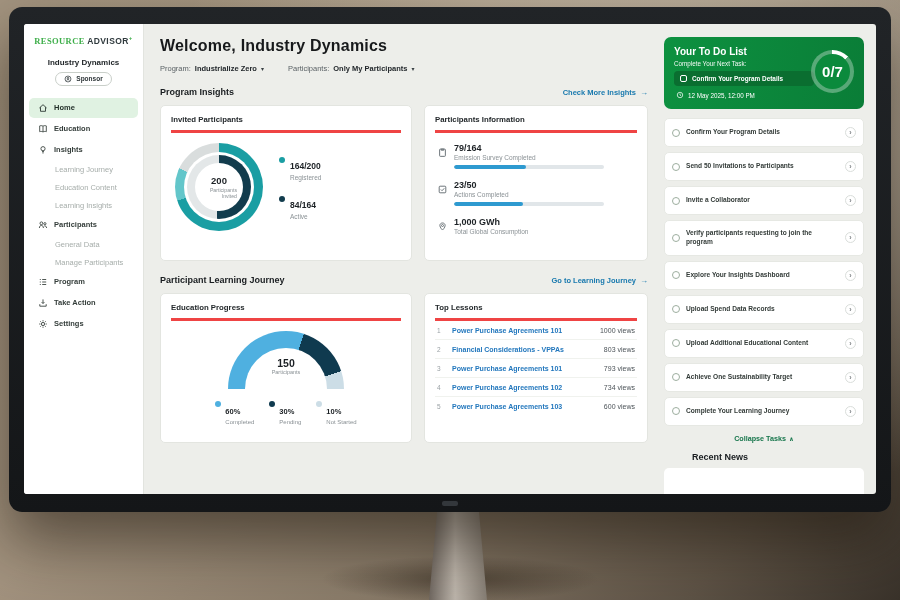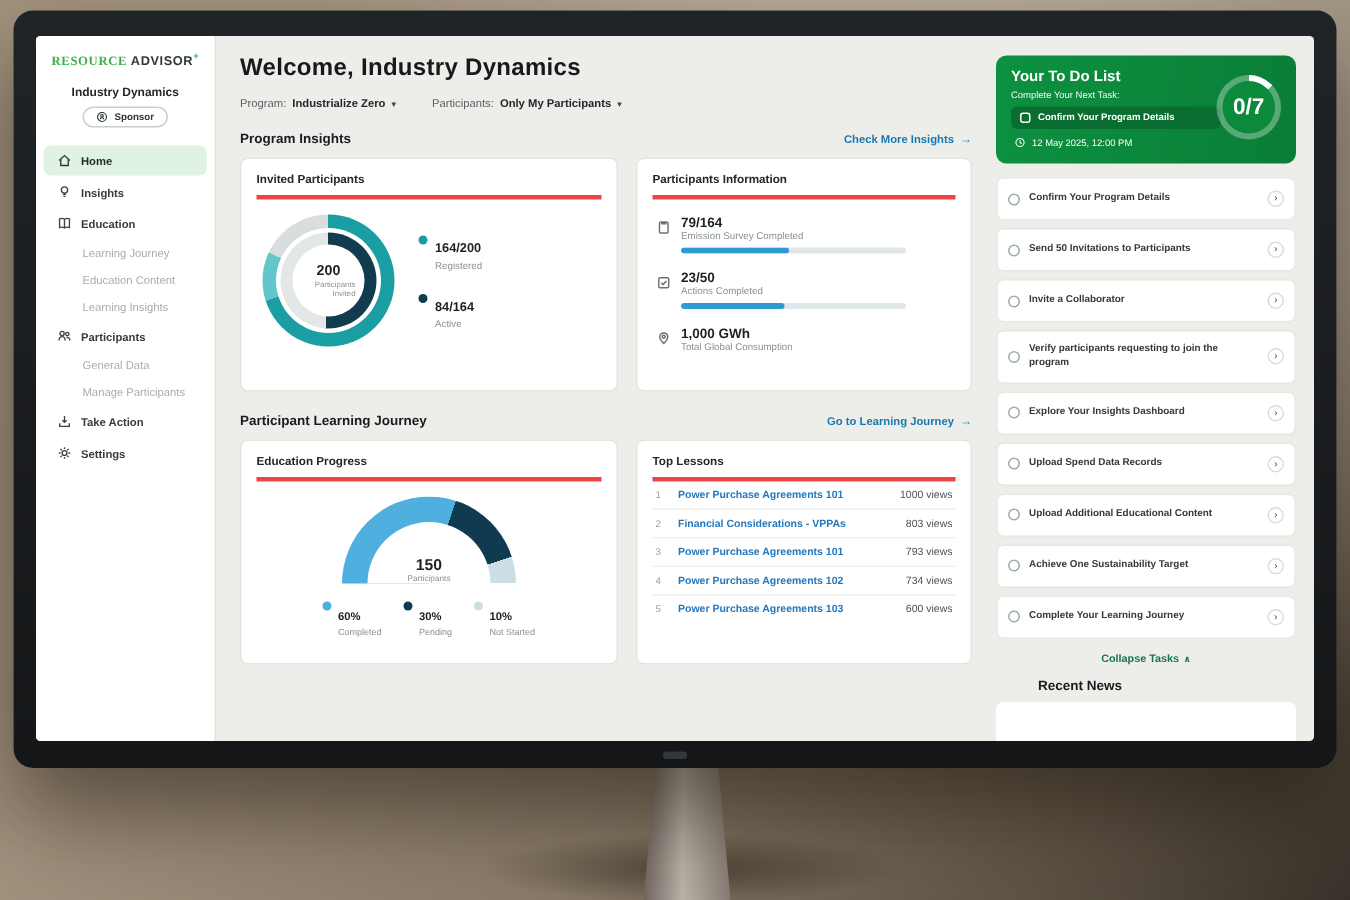--- a/index.html
+++ b/index.html
@@ -83,21 +83,21 @@
   .info-icon { position:absolute; left:0; top:1px; width:11px; height:11px; }
   .info-icon svg { width:100%; height:100%; }
   .info-val { font-size:9px; font-weight:bold; color:#1c2125; }
   .info-lab { font-size:6.5px; color:#8a9195; margin-top:1px; }
   .bar { margin-top:4px; width:150px; height:4px; border-radius:2px; background:#e1e6e9; overflow:hidden; }
   .bar-fill { height:100%; border-radius:2px; }
 
   .gauge-wrap { position:relative; width:116px; height:58px; margin:10px auto 0; overflow:hidden; }
   .gauge { width:116px; height:116px; border-radius:50%; }
   .gauge-hole { position:absolute; left:17px; top:17px; width:82px; height:82px; background:#fff; border-radius:50%; }
-  .gauge-center { position:absolute; left:0; right:0; bottom:0; text-align:center; }
+  .gauge-center { position:absolute; left:0; right:0; bottom:14px; text-align:center; }
   .gauge-num { font-size:10.5px; font-weight:bold; color:#1c2125; }
   .gauge-cap { font-size:5.5px; color:#8a9195; }
   .gauge-legend { display:flex; justify-content:center; gap:15px; margin-top:11px; }
   .gl-item { display:flex; gap:4px; }
   .gl-dot { width:6px; height:6px; min-width:6px; border-radius:50%; margin-top:1px; }
   .gl-val { font-size:7.5px; font-weight:bold; color:#1c2125; }
   .gl-lab { font-size:6px; color:#8a9195; margin-top:1px; }
 
   .lesson-row { display:flex; align-items:center; gap:8px; padding:5.5px 2px; border-bottom:1px solid #f0f2ee; }
   .lesson-row:last-child { border-bottom:none; }
@@ -169,49 +169,57 @@
             <span class="nav-icon">
               <svg viewBox="0 0 10 10" fill="none" stroke="#2f3a35" stroke-width="0.9">
                   <path d="M1.4 5 L5 1.7 L8.6 5 M2.5 4.2 V8.3 H7.5 V4.2"></path>
                 </svg>
             </span>
             <span>Home</span>
           </div>
           <div class="nav-item">
             <span class="nav-icon">
               <svg viewBox="0 0 10 10" fill="none" stroke="#3c4541" stroke-width="0.9">
+                  <path d="M5 2.2 C4 1.5 2.6 1.5 1.7 1.9 V7.7 C2.6 7.3 4 7.3 5 8 C6 7.3 7.4 7.3 8.3 7.7 V1.9 C7.4 1.5 6 1.5 5 2.2 V8"></path>
+                </svg>
+            </span>
+            <span>Education</span>
+          </div>
+          <div class="nav-item">
+            <span class="nav-icon">
+              <svg viewBox="0 0 10 10" fill="none" stroke="#3c4541" stroke-width="0.9">
                   <circle cx="5" cy="3.7" r="2.1"></circle>
                   <path d="M4 6.6 H6 M4.3 7.9 H5.7"></path>
                 </svg>
             </span>
             <span>Insights</span>
-          </div>
-          <div class="nav-item">
-            <span class="nav-icon">
-              <svg viewBox="0 0 10 10" fill="none" stroke="#3c4541" stroke-width="0.9">
-                  <path d="M5 2.2 C4 1.5 2.6 1.5 1.7 1.9 V7.7 C2.6 7.3 4 7.3 5 8 C6 7.3 7.4 7.3 8.3 7.7 V1.9 C7.4 1.5 6 1.5 5 2.2 V8"></path>
-                </svg>
-            </span>
-            <span>Education</span>
           </div>
           <div class="nav-sub">Learning Journey</div>
           <div class="nav-sub">Education Content</div>
           <div class="nav-sub">Learning Insights</div>
           <div class="nav-item">
             <span class="nav-icon">
               <svg viewBox="0 0 10 10" fill="none" stroke="#3c4541" stroke-width="0.9">
                   <circle cx="3.4" cy="3.3" r="1.4"></circle>
                   <circle cx="6.9" cy="3.7" r="1.1"></circle>
                   <path d="M1.4 8 C1.4 6.3 2.3 5.4 3.4 5.4 C4.5 5.4 5.4 6.3 5.4 8 M6.3 5.9 C7.6 5.7 8.6 6.6 8.6 8"></path>
                 </svg>
             </span>
             <span>Participants</span>
           </div>
           <div class="nav-sub">General Data</div>
           <div class="nav-sub">Manage Participants</div>
+          <div class="nav-item">
+            <span class="nav-icon">
+              <svg viewBox="0 0 10 10" fill="none" stroke="#3c4541" stroke-width="0.9">
+                  <path d="M1.8 2.5 H2.8 M1.8 5 H2.8 M1.8 7.5 H2.8 M4.2 2.5 H8.2 M4.2 5 H8.2 M4.2 7.5 H8.2"></path>
+                </svg>
+            </span>
+            <span>Program</span>
+          </div>
           <div class="nav-item">
             <span class="nav-icon">
               <svg viewBox="0 0 10 10" fill="none" stroke="#3c4541" stroke-width="0.9">
                   <path d="M5 1.4 V5.4 M3.6 4.1 L5 5.5 L6.4 4.1 M1.8 6.2 V8.2 H8.2 V6.2"></path>
                 </svg>
             </span>
             <span>Take Action</span>
           </div>
           <div class="nav-item">
             <span class="nav-icon">

